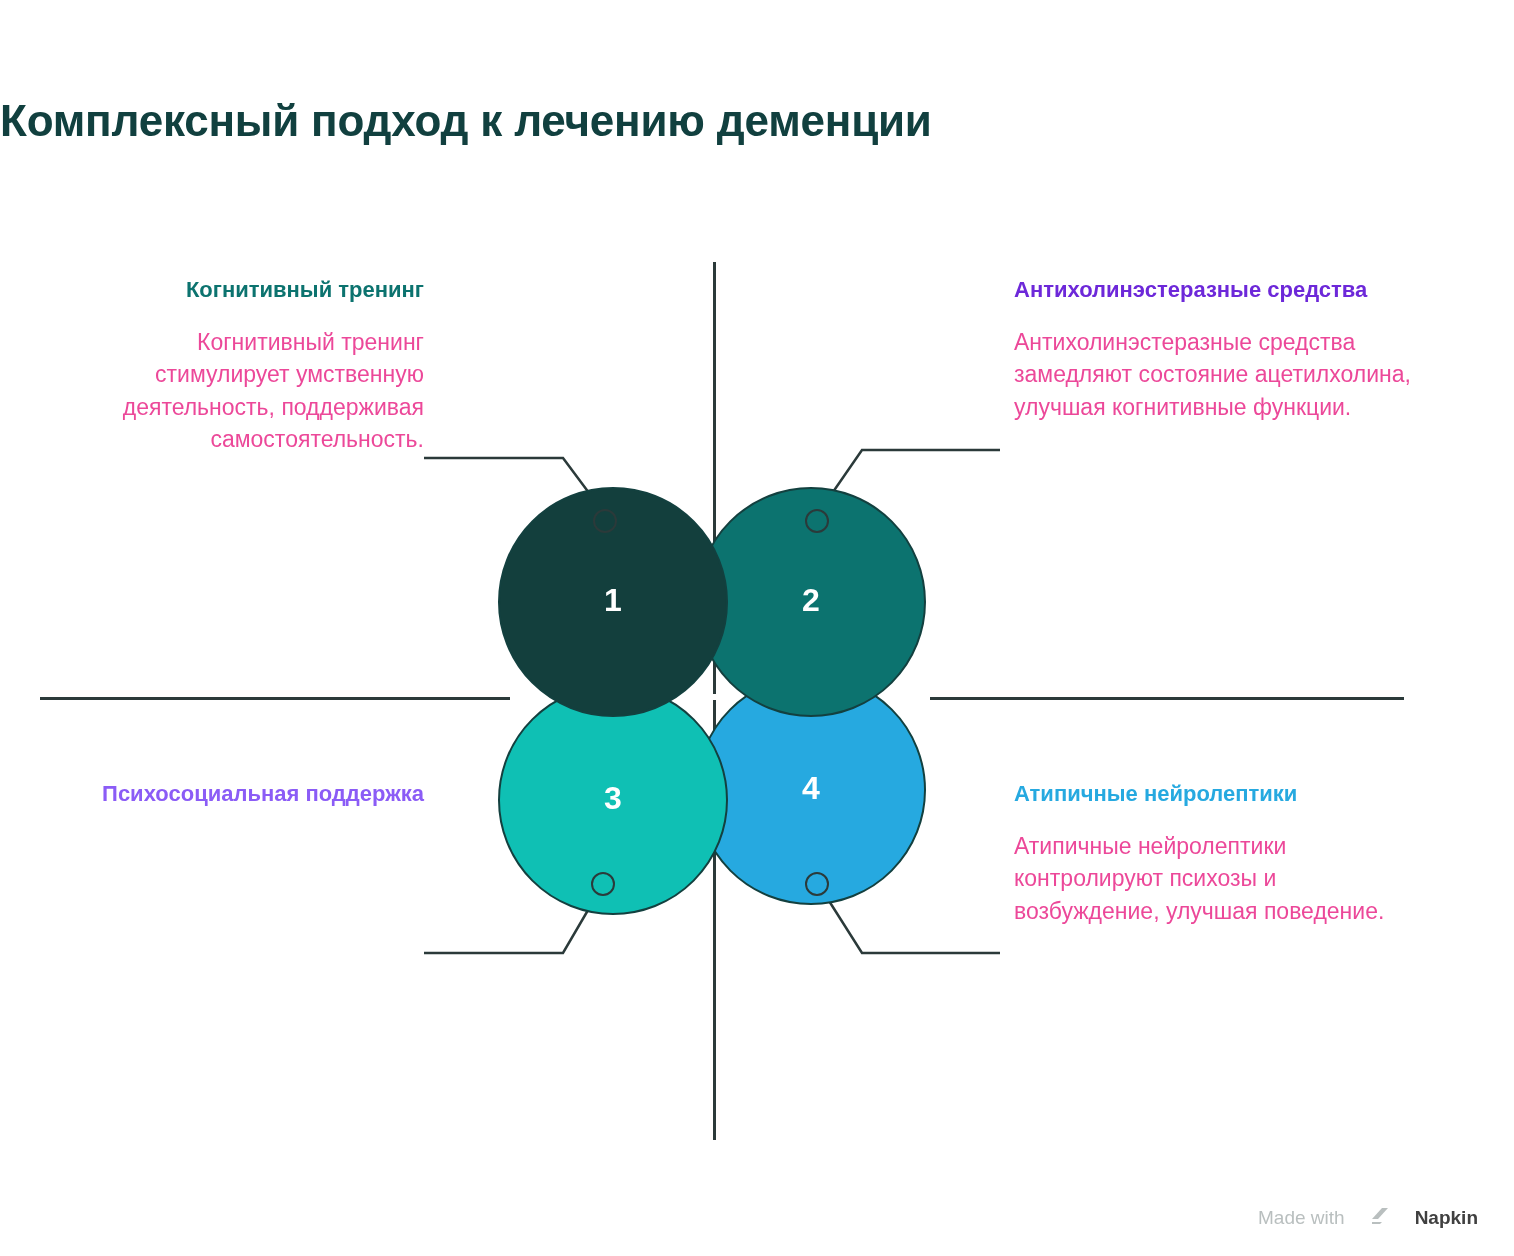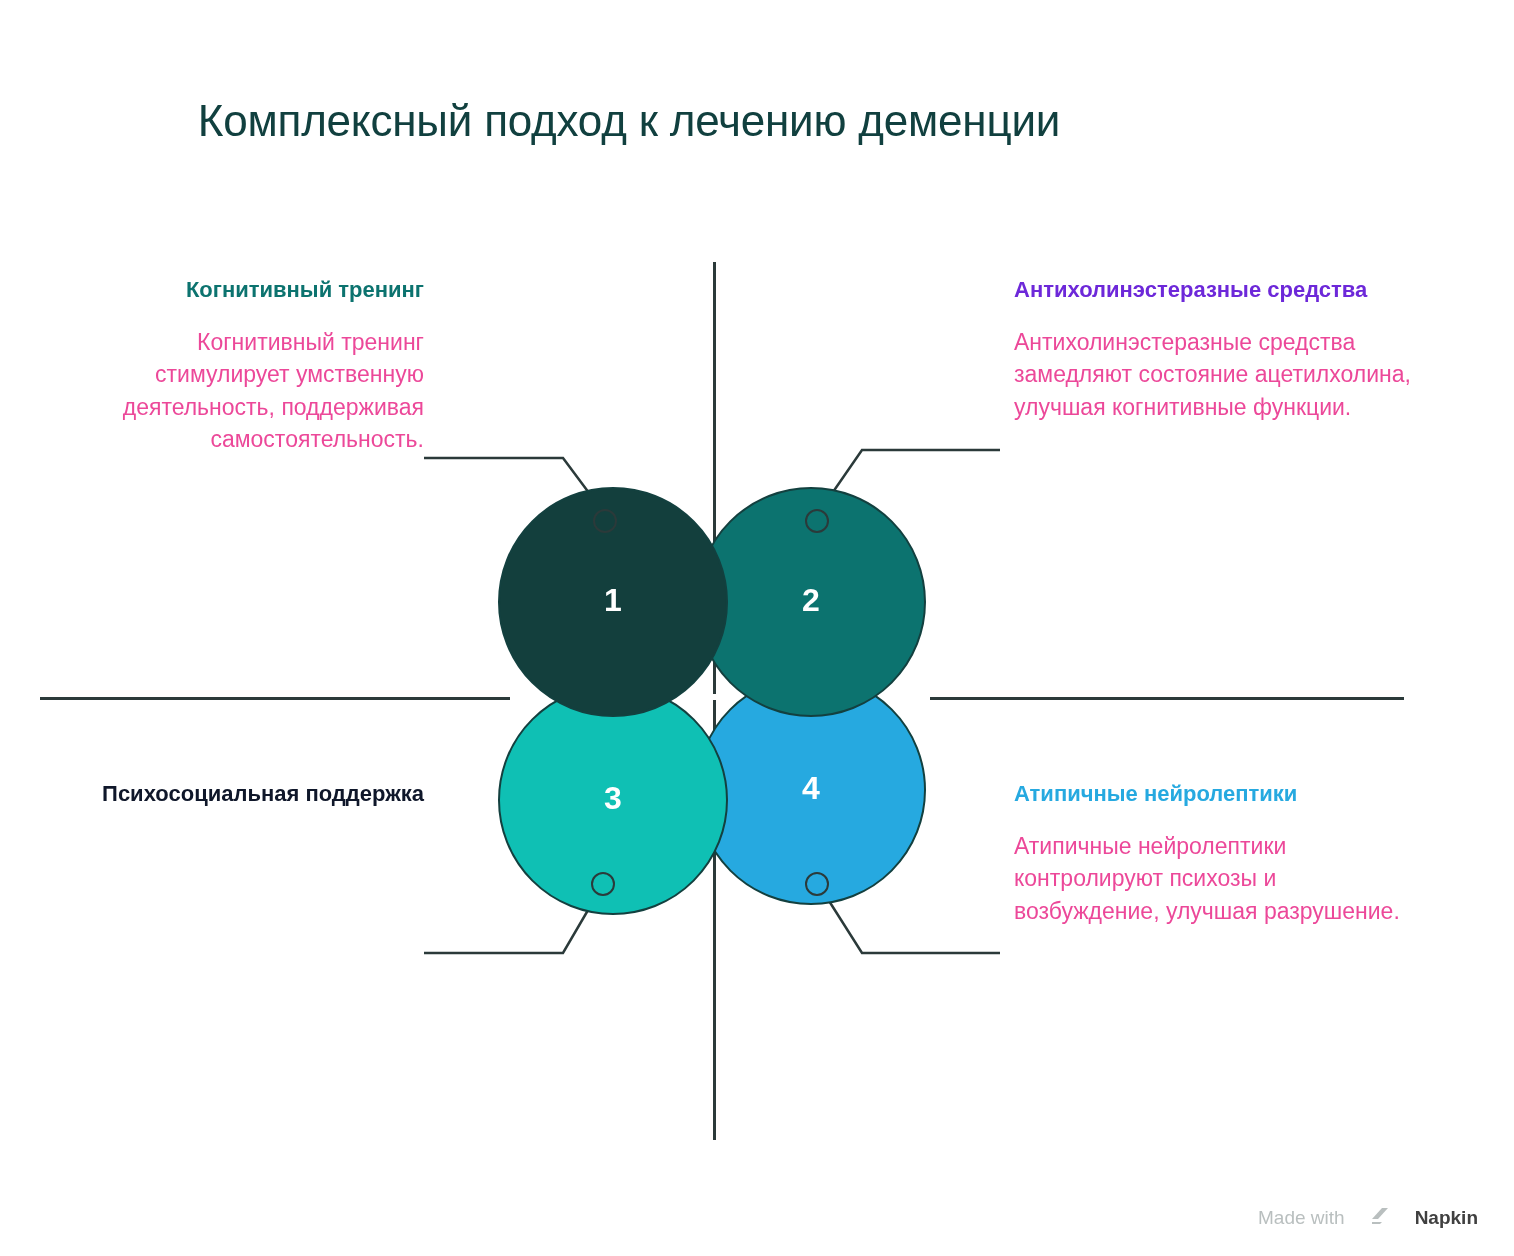--- a/index.html
+++ b/index.html
@@ -14,23 +14,23 @@
     font-family: "Liberation Sans", sans-serif;
     color: #1b2a2a;
     overflow: hidden;
   }
 
   #page-title {
     position: absolute;
     top: 96px;
     left: 0;
     width: 1258px;
-    text-align: center;
+    text-align: left;
     font-size: 44px;
-    font-weight: normal;
+    font-weight: bold;
     color: #11403f;
     letter-spacing: -0.2px;
   }
 
   
   .divider-v {
     position: absolute;
     left: 713px;
     width: 3px;
     background: #2b3a3a;
@@ -112,21 +112,21 @@
     margin-top: 22px;
   }
 
   .q1 { left: 88px;  top: 276px; width: 336px; text-align: right; }
   .q1 .quad-title { color: #0c736f; }
 
   .q2 { left: 1014px; top: 276px; width: 440px; text-align: left; }
   .q2 .quad-title { color: #6d28d9; }
 
   .q3 { left: 66px;  top: 780px; width: 358px; text-align: right; }
-  .q3 .quad-title { color: #0f172a; }
+  .q3 .quad-title { color: #8b5cf6; }
 
   .q4 { left: 1014px; top: 780px; width: 400px; text-align: left; }
   .q4 .quad-title { color: #26a9e0; }
 
   
   #footer {
     position: absolute;
     right: 36px;
     bottom: 26px;
     display: flex;
@@ -188,21 +188,21 @@
   <div class="quad-title">Антихолинэстеразные средства</div>
   <div class="quad-body">Антихолинэстеразные средства замедляют состояние ацетилхолина, улучшая когнитивные функции.</div>
 </div>
 
 <div class="quad q3">
   <div class="quad-title">Психосоциальная поддержка</div>
 </div>
 
 <div class="quad q4">
   <div class="quad-title">Атипичные нейролептики</div>
-  <div class="quad-body">Атипичные нейролептики контролируют психозы и возбуждение, улучшая разрушение.</div>
+  <div class="quad-body">Атипичные нейролептики контролируют психозы и возбуждение, улучшая поведение.</div>
 </div>
 
 <div id="footer">
   <span>Made with</span>
   <span class="mark">
     <svg width="22" height="20" viewBox="0 0 22 20" aria-hidden="true">
       <path d="M3 14 L13 3 L19 3 L9 14 Z" fill="#b9bfbf"></path>
       <path d="M3 17 L13 17 L11 19 L3 19 Z" fill="#b9bfbf"></path>
     </svg>
   </span>

